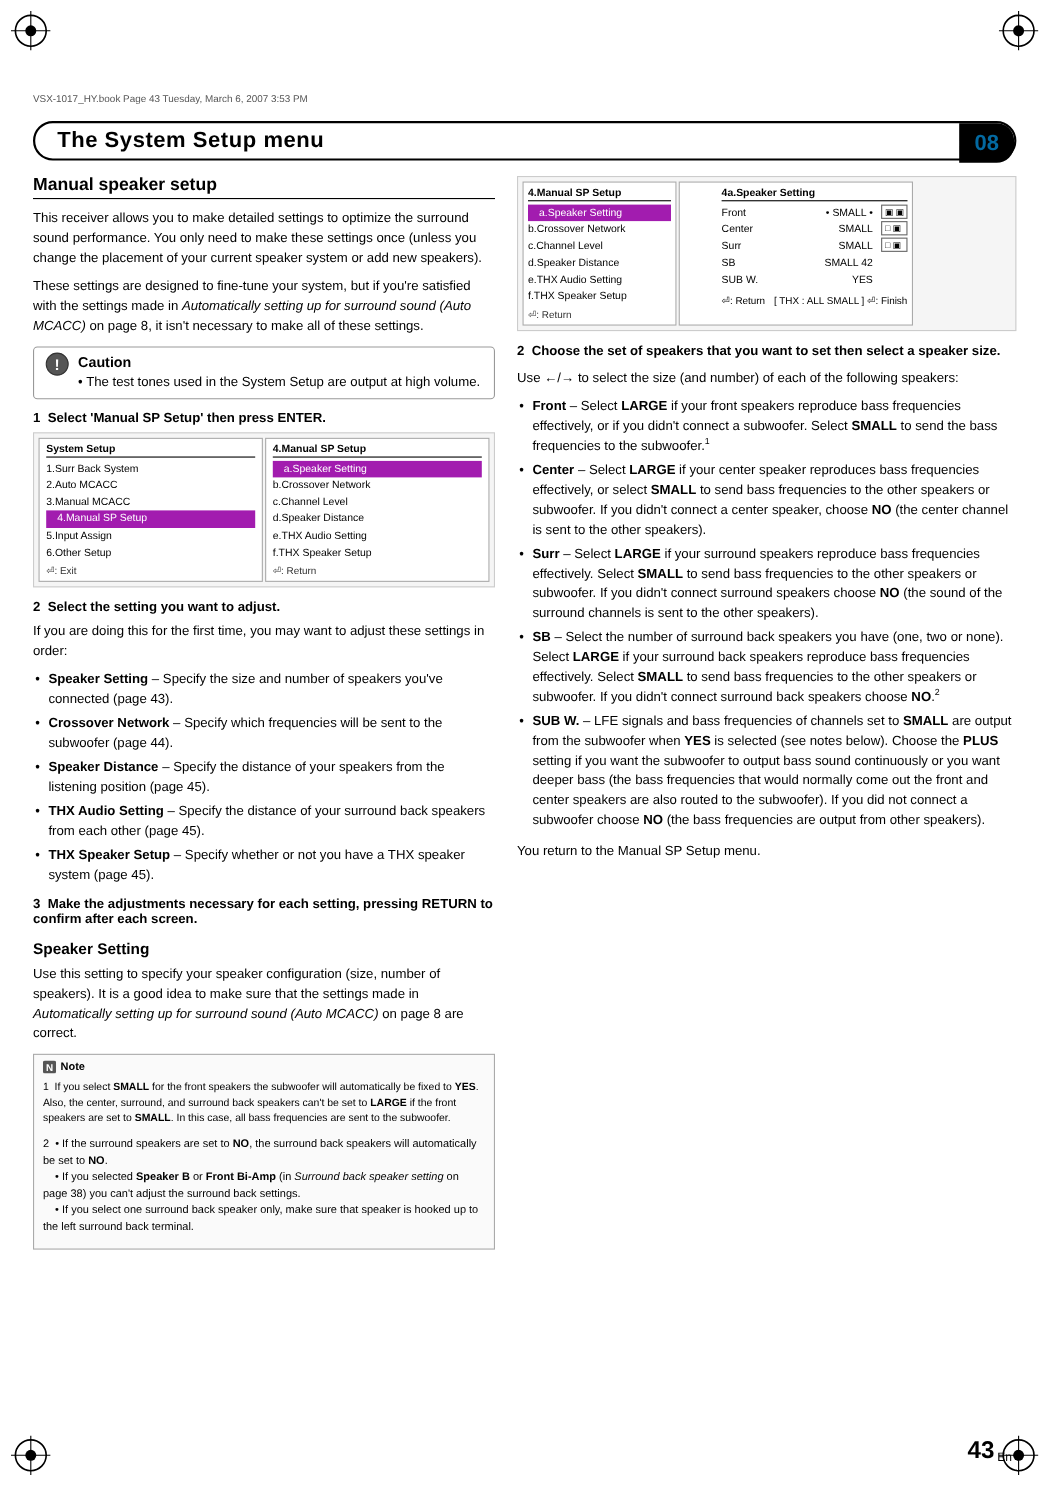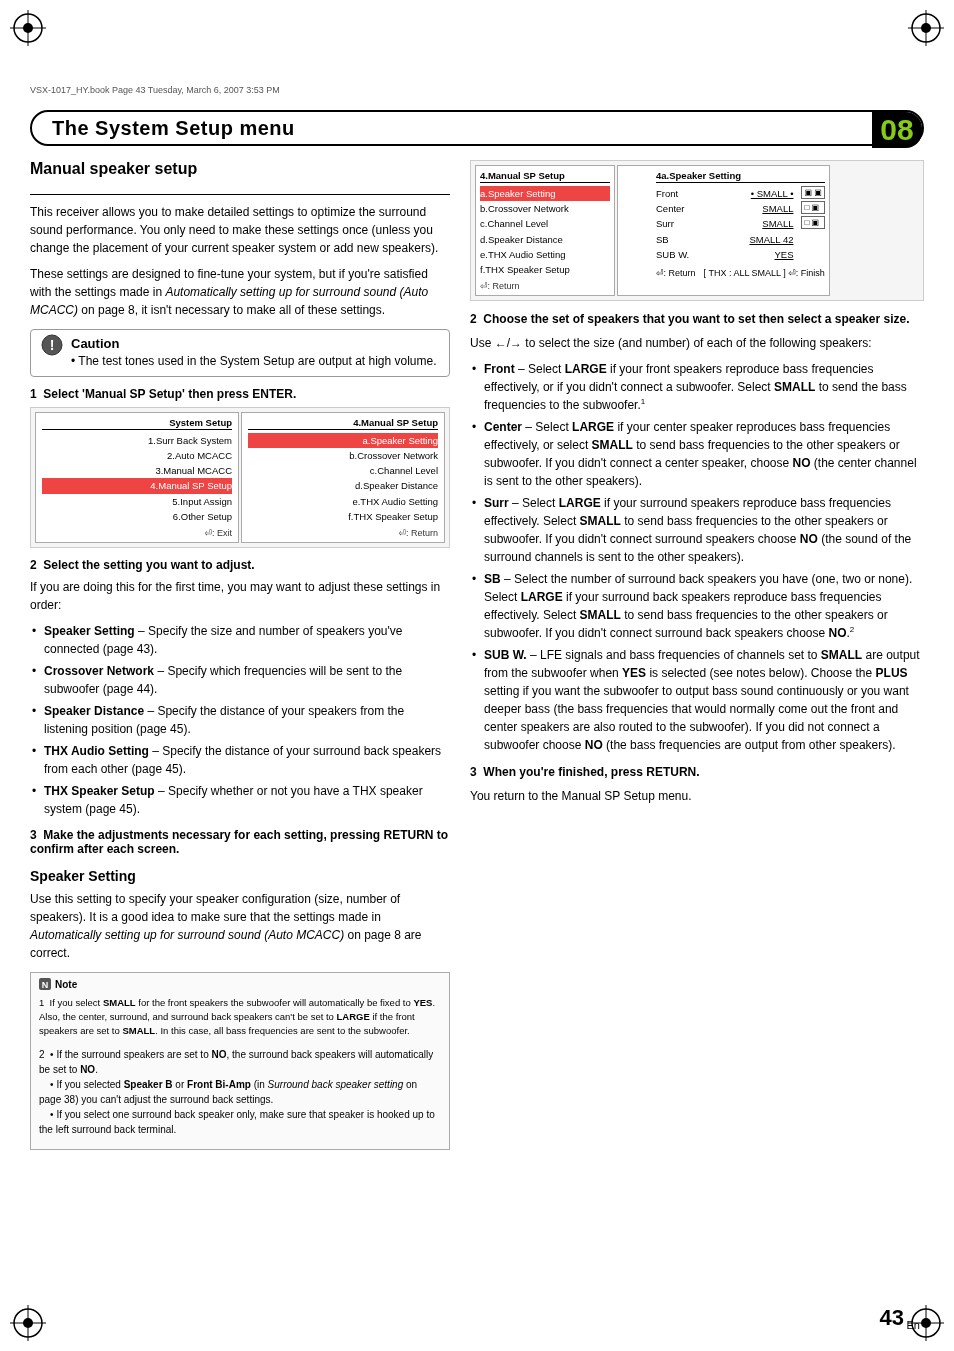--- a/index.html
+++ b/index.html
@@ -28,22 +28,22 @@
       padding: 0 20px;
     }
     .header-title {
       font-size: 20px;
       font-weight: bold;
       letter-spacing: 0.5px;
       text-align: right;
     }
     .header-number {
       background: #000;
-      color: #84cc16;
-      font-size: 30px;
+      color: #0369a1;
+      font-size: 20px;
       font-weight: bold;
       width: 50px;
       height: 36px;
       display: flex;
       align-items: center;
       justify-content: center;
       border-radius: 0 16px 16px 0;
       position: absolute;
       right: 0;
       top: 0;
@@ -70,21 +70,21 @@
     .right-col {
       flex: 1;
     }
 
     
     .section-title {
       font-size: 16px;
       font-weight: bold;
       margin-bottom: 8px;
       border-bottom: 1px solid #000;
-      padding-bottom: 16px;
+      padding-bottom: 2px;
     }
 
     .section-title-sub {
       font-size: 14px;
       font-weight: bold;
       margin-bottom: 6px;
       margin-top: 12px;
     }
 
     p {
@@ -133,44 +133,43 @@
 
     
     .screen-mockup {
       border: 1px solid #ccc;
       display: flex;
       gap: 2px;
       padding: 4px;
       background: #f5f5f5;
       margin-bottom: 8px;
       font-size: 10px;
-      text-align: right;
     }
     .screen-panel {
       border: 1px solid #aaa;
       background: #fff;
       padding: 4px 6px;
       min-width: 100px;
       flex: 1;
     }
     .screen-panel-title {
       font-weight: bold;
       font-size: 9.5px;
       border-bottom: 1px solid #000;
       margin-bottom: 3px;
       padding-bottom: 1px;
     }
     .screen-item {
       font-size: 9.5px;
       line-height: 1.6;
     }
     .screen-item.selected {
-      background: #ef4444;
+      background: #a21caf;
       color: #fff;
-      padding: 0 0;
+      padding: 0 10px;
     }
     .screen-footer {
       font-size: 9px;
       margin-top: 4px;
       color: #333;
     }
 
     
     .bullet-list {
       list-style: none;
@@ -225,21 +224,20 @@
       padding-bottom: 1px;
     }
     .sp-row {
       display: flex;
       justify-content: space-between;
       line-height: 1.6;
     }
     .sp-val {
       text-align: center;
       margin-left: 8px;
-      text-decoration: underline;
     }
     .sp-icons {
       display: flex;
       flex-direction: column;
       gap: 2px;
       margin-left: 4px;
     }
     .sp-icon-row {
       font-size: 8px;
       border: 1px solid #666;
@@ -482,21 +480,20 @@
       <ul class="bullet-list">
         <li><b>Front</b> – Select <b>LARGE</b> if your front speakers reproduce bass frequencies effectively, or if you didn't connect a subwoofer. Select <b>SMALL</b> to send the bass frequencies to the subwoofer.<sup class="sup">1</sup></li>
         <li><b>Center</b> – Select <b>LARGE</b> if your center speaker reproduces bass frequencies effectively, or select <b>SMALL</b> to send bass frequencies to the other speakers or subwoofer. If you didn't connect a center speaker, choose <b>NO</b> (the center channel is sent to the other speakers).</li>
         <li><b>Surr</b> – Select <b>LARGE</b> if your surround speakers reproduce bass frequencies effectively. Select <b>SMALL</b> to send bass frequencies to the other speakers or subwoofer. If you didn't connect surround speakers choose <b>NO</b> (the sound of the surround channels is sent to the other speakers).</li>
         <li><b>SB</b> – Select the number of surround back speakers you have (one, two or none). Select <b>LARGE</b> if your surround back speakers reproduce bass frequencies effectively. Select <b>SMALL</b> to send bass frequencies to the other speakers or subwoofer. If you didn't connect surround back speakers choose <b>NO</b>.<sup class="sup">2</sup></li>
         <li><b>SUB W.</b> – LFE signals and bass frequencies of channels set to <b>SMALL</b> are output from the subwoofer when <b>YES</b> is selected (see notes below). Choose the <b>PLUS</b> setting if you want the subwoofer to output bass sound continuously or you want deeper bass (the bass frequencies that would normally come out the front and center speakers are also routed to the subwoofer). If you did not connect a subwoofer choose <b>NO</b> (the bass frequencies are output from other speakers).</li>
       </ul>
     </div>
 
     <div class="right-step">
-      <div class="right-step-title"><b>3&nbsp;&nbsp;When you're finished, press RETURN.</b></div>
       <p>You return to the Manual SP Setup menu.</p>
     </div>
 
   </div>
 
 </div>
 
 <div class="page-number">43</div>
 <div class="page-en">En</div>
 

